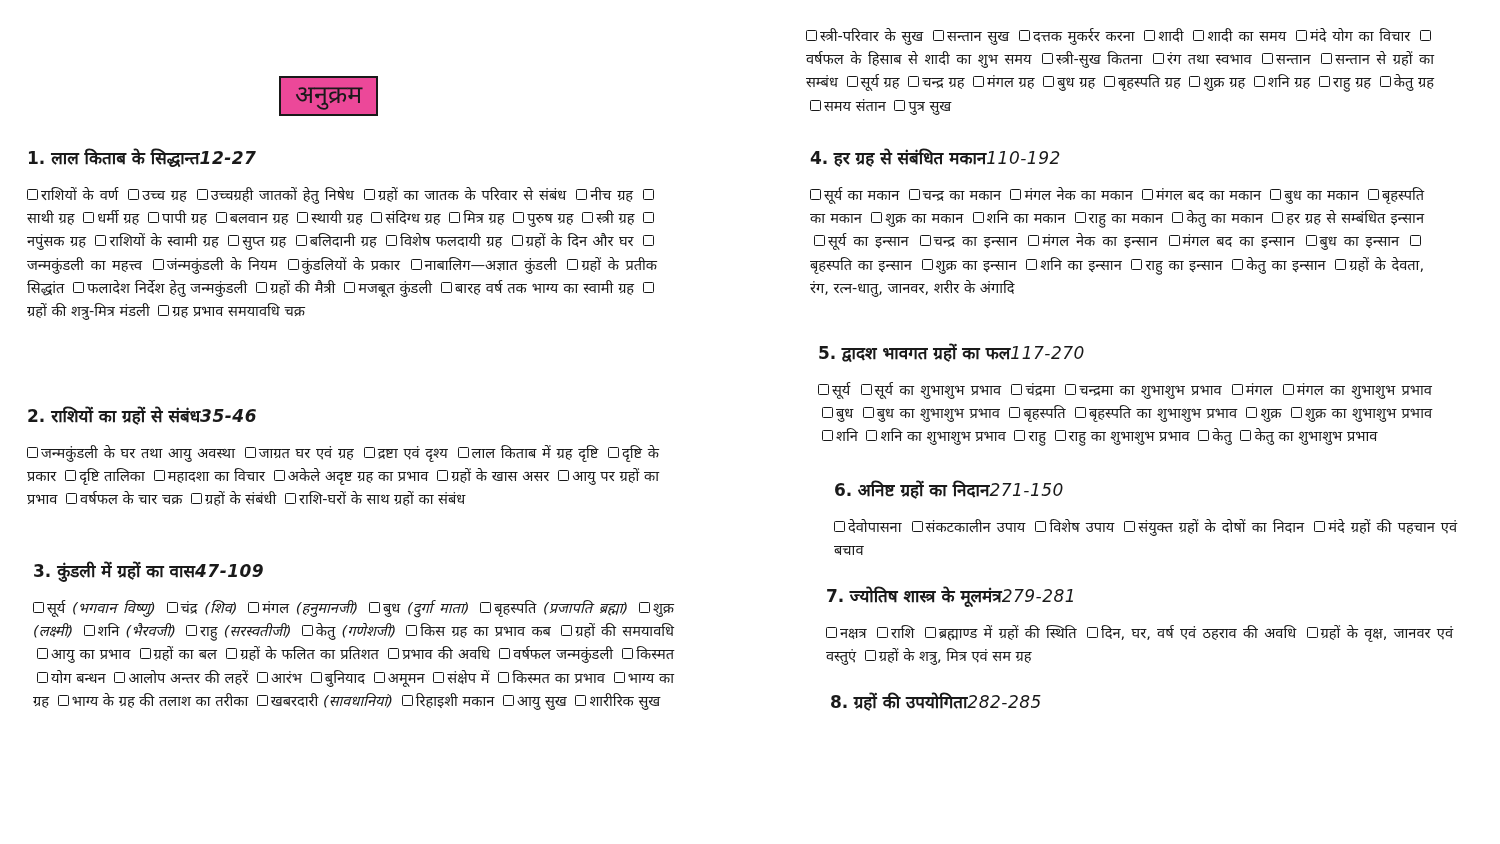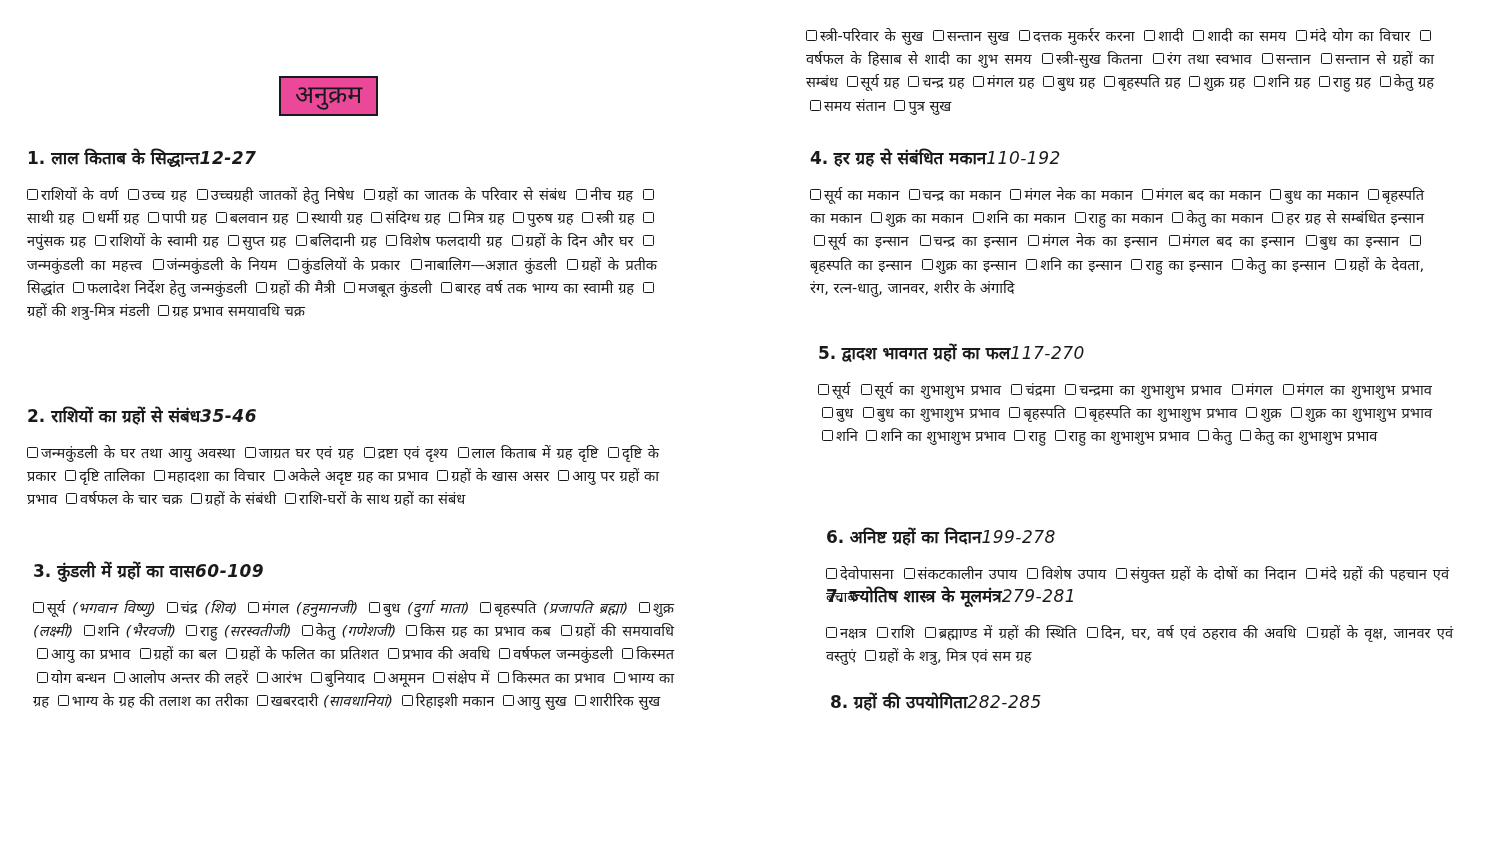--- a/index.html
+++ b/index.html
@@ -60,21 +60,21 @@
   <div class="section" style="left:27px; top:404px; width:632px;">
       <div class="sec-head">
         <span><span class="num">2.</span> <span class="title">राशियों का ग्रहों से संबंध</span></span>
         <span class="pages">35-46</span>
       </div>
       <div class="items"><span class="item"><span class="box"></span><span>जन्मकुंडली के घर तथा आयु अवस्था</span></span> <span class="item"><span class="box"></span><span>जाग्रत घर एवं ग्रह</span></span> <span class="item"><span class="box"></span><span>द्रष्टा एवं दृश्य</span></span> <span class="item"><span class="box"></span><span>लाल किताब में ग्रह दृष्टि</span></span> <span class="item"><span class="box"></span><span>दृष्टि के प्रकार</span></span> <span class="item"><span class="box"></span><span>दृष्टि तालिका</span></span> <span class="item"><span class="box"></span><span>महादशा का विचार</span></span> <span class="item"><span class="box"></span><span>अकेले अदृष्ट ग्रह का प्रभाव</span></span> <span class="item"><span class="box"></span><span>ग्रहों के खास असर</span></span> <span class="item"><span class="box"></span><span>आयु पर ग्रहों का प्रभाव</span></span> <span class="item"><span class="box"></span><span>वर्षफल के चार चक्र</span></span> <span class="item"><span class="box"></span><span>ग्रहों के संबंधी</span></span> <span class="item"><span class="box"></span><span>राशि-घरों के साथ ग्रहों का संबंध</span></span> </div>
     </div>
   <div class="section" style="left:22px; top:559px; width:641px;margin-left:11px;">
       <div class="sec-head">
         <span><span class="num">3.</span> <span class="title">कुंडली में ग्रहों का वास</span></span>
-        <span class="pages">60-109</span>
+        <span class="pages">47-109</span>
       </div>
       <div class="items"><span class="item"><span class="box"></span><span>सूर्य</span> <span class="note">(भगवान विष्णु)</span></span> <span class="item"><span class="box"></span><span>चंद्र</span> <span class="note">(शिव)</span></span> <span class="item"><span class="box"></span><span>मंगल</span> <span class="note">(हनुमानजी)</span></span> <span class="item"><span class="box"></span><span>बुध</span> <span class="note">(दुर्गा माता)</span></span> <span class="item"><span class="box"></span><span>बृहस्पति</span> <span class="note">(प्रजापति ब्रह्मा)</span></span> <span class="item"><span class="box"></span><span>शुक्र</span> <span class="note">(लक्ष्मी)</span></span> <span class="item"><span class="box"></span><span>शनि</span> <span class="note">(भैरवजी)</span></span> <span class="item"><span class="box"></span><span>राहु</span> <span class="note">(सरस्वतीजी)</span></span> <span class="item"><span class="box"></span><span>केतु</span> <span class="note">(गणेशजी)</span></span> <span class="item"><span class="box"></span><span>किस ग्रह का प्रभाव कब</span></span> <span class="item"><span class="box"></span><span>ग्रहों की समयावधि</span></span> <span class="item"><span class="box"></span><span>आयु का प्रभाव</span></span> <span class="item"><span class="box"></span><span>ग्रहों का बल</span></span> <span class="item"><span class="box"></span><span>ग्रहों के फलित का प्रतिशत</span></span> <span class="item"><span class="box"></span><span>प्रभाव की अवधि</span></span> <span class="item"><span class="box"></span><span>वर्षफल जन्मकुंडली</span></span> <span class="item"><span class="box"></span><span>किस्मत</span></span> <span class="item"><span class="box"></span><span>योग बन्धन</span></span> <span class="item"><span class="box"></span><span>आलोप अन्तर की लहरें</span></span> <span class="item"><span class="box"></span><span>आरंभ</span></span> <span class="item"><span class="box"></span><span>बुनियाद</span></span> <span class="item"><span class="box"></span><span>अमूमन</span></span> <span class="item"><span class="box"></span><span>संक्षेप में</span></span> <span class="item"><span class="box"></span><span>किस्मत का प्रभाव</span></span> <span class="item"><span class="box"></span><span>भाग्य का ग्रह</span></span> <span class="item"><span class="box"></span><span>भाग्य के ग्रह की तलाश का तरीका</span></span> <span class="item"><span class="box"></span><span>खबरदारी</span> <span class="note">(सावधानियां)</span></span> <span class="item"><span class="box"></span><span>रिहाइशी मकान</span></span> <span class="item"><span class="box"></span><span>आयु सुख</span></span> <span class="item"><span class="box"></span><span>शारीरिक सुख</span></span> </div>
     </div>
 </div>
 
 <div class="page page-right">
   <div class="section" style="left:16px; top:24px; width:628px;">
       <div class="items"><span class="item"><span class="box"></span><span>स्त्री-परिवार के सुख</span></span> <span class="item"><span class="box"></span><span>सन्तान सुख</span></span> <span class="item"><span class="box"></span><span>दत्तक मुकर्रर करना</span></span> <span class="item"><span class="box"></span><span>शादी</span></span> <span class="item"><span class="box"></span><span>शादी का समय</span></span> <span class="item"><span class="box"></span><span>मंदे योग का विचार</span></span> <span class="item"><span class="box"></span><span>वर्षफल के हिसाब से शादी का शुभ समय</span></span> <span class="item"><span class="box"></span><span>स्त्री-सुख कितना</span></span> <span class="item"><span class="box"></span><span>रंग तथा स्वभाव</span></span> <span class="item"><span class="box"></span><span>सन्तान</span></span> <span class="item"><span class="box"></span><span>सन्तान से ग्रहों का सम्बंध</span></span> <span class="item"><span class="box"></span><span>सूर्य ग्रह</span></span> <span class="item"><span class="box"></span><span>चन्द्र ग्रह</span></span> <span class="item"><span class="box"></span><span>मंगल ग्रह</span></span> <span class="item"><span class="box"></span><span>बुध ग्रह</span></span> <span class="item"><span class="box"></span><span>बृहस्पति ग्रह</span></span> <span class="item"><span class="box"></span><span>शुक्र ग्रह</span></span> <span class="item"><span class="box"></span><span>शनि ग्रह</span></span> <span class="item"><span class="box"></span><span>राहु ग्रह</span></span> <span class="item"><span class="box"></span><span>केतु ग्रह</span></span> <span class="item"><span class="box"></span><span>समय संतान</span></span> <span class="item"><span class="box"></span><span>पुत्र सुख</span></span> </div>
     </div>
   <div class="section" style="left:20px; top:146px; width:614px;">
@@ -84,24 +84,24 @@
       </div>
       <div class="items"><span class="item"><span class="box"></span><span>सूर्य का मकान</span></span> <span class="item"><span class="box"></span><span>चन्द्र का मकान</span></span> <span class="item"><span class="box"></span><span>मंगल नेक का मकान</span></span> <span class="item"><span class="box"></span><span>मंगल बद का मकान</span></span> <span class="item"><span class="box"></span><span>बुध का मकान</span></span> <span class="item"><span class="box"></span><span>बृहस्पति का मकान</span></span> <span class="item"><span class="box"></span><span>शुक्र का मकान</span></span> <span class="item"><span class="box"></span><span>शनि का मकान</span></span> <span class="item"><span class="box"></span><span>राहु का मकान</span></span> <span class="item"><span class="box"></span><span>केतु का मकान</span></span> <span class="item"><span class="box"></span><span>हर ग्रह से सम्बंधित इन्सान</span></span> <span class="item"><span class="box"></span><span>सूर्य का इन्सान</span></span> <span class="item"><span class="box"></span><span>चन्द्र का इन्सान</span></span> <span class="item"><span class="box"></span><span>मंगल नेक का इन्सान</span></span> <span class="item"><span class="box"></span><span>मंगल बद का इन्सान</span></span> <span class="item"><span class="box"></span><span>बुध का इन्सान</span></span> <span class="item"><span class="box"></span><span>बृहस्पति का इन्सान</span></span> <span class="item"><span class="box"></span><span>शुक्र का इन्सान</span></span> <span class="item"><span class="box"></span><span>शनि का इन्सान</span></span> <span class="item"><span class="box"></span><span>राहु का इन्सान</span></span> <span class="item"><span class="box"></span><span>केतु का इन्सान</span></span> <span class="item"><span class="box"></span><span>ग्रहों के देवता, रंग, रत्न-धातु, जानवर, शरीर के अंगादि</span></span> </div>
     </div>
   <div class="section" style="left:28px; top:333px; width:614px;margin-top:8px;">
       <div class="sec-head">
         <span><span class="num">5.</span> <span class="title">द्वादश भावगत ग्रहों का फल</span></span>
         <span class="pages">117-270</span>
       </div>
       <div class="items"><span class="item"><span class="box"></span><span>सूर्य</span></span> <span class="item"><span class="box"></span><span>सूर्य का शुभाशुभ प्रभाव</span></span> <span class="item"><span class="box"></span><span>चंद्रमा</span></span> <span class="item"><span class="box"></span><span>चन्द्रमा का शुभाशुभ प्रभाव</span></span> <span class="item"><span class="box"></span><span>मंगल</span></span> <span class="item"><span class="box"></span><span>मंगल का शुभाशुभ प्रभाव</span></span> <span class="item"><span class="box"></span><span>बुध</span></span> <span class="item"><span class="box"></span><span>बुध का शुभाशुभ प्रभाव</span></span> <span class="item"><span class="box"></span><span>बृहस्पति</span></span> <span class="item"><span class="box"></span><span>बृहस्पति का शुभाशुभ प्रभाव</span></span> <span class="item"><span class="box"></span><span>शुक्र</span></span> <span class="item"><span class="box"></span><span>शुक्र का शुभाशुभ प्रभाव</span></span> <span class="item"><span class="box"></span><span>शनि</span></span> <span class="item"><span class="box"></span><span>शनि का शुभाशुभ प्रभाव</span></span> <span class="item"><span class="box"></span><span>राहु</span></span> <span class="item"><span class="box"></span><span>राहु का शुभाशुभ प्रभाव</span></span> <span class="item"><span class="box"></span><span>केतु</span></span> <span class="item"><span class="box"></span><span>केतु का शुभाशुभ प्रभाव</span></span> </div>
     </div>
-  <div class="section" style="left:36px; top:478px; width:623px;margin-top:47px;">
+  <div class="section" style="left:44px; top:478px; width:623px;">
       <div class="sec-head">
         <span><span class="num">6.</span> <span class="title">अनिष्ट ग्रहों का निदान</span></span>
-        <span class="pages">199-278</span>
+        <span class="pages">271-150</span>
       </div>
       <div class="items"><span class="item"><span class="box"></span><span>देवोपासना</span></span> <span class="item"><span class="box"></span><span>संकटकालीन उपाय</span></span> <span class="item"><span class="box"></span><span>विशेष उपाय</span></span> <span class="item"><span class="box"></span><span>संयुक्त ग्रहों के दोषों का निदान</span></span> <span class="item"><span class="box"></span><span>मंदे ग्रहों की पहचान एवं बचाव</span></span> </div>
     </div>
   <div class="section" style="left:36px; top:584px; width:627px;">
       <div class="sec-head">
         <span><span class="num">7.</span> <span class="title">ज्योतिष शास्त्र के मूलमंत्र</span></span>
         <span class="pages">279-281</span>
       </div>
       <div class="items"><span class="item"><span class="box"></span><span>नक्षत्र</span></span> <span class="item"><span class="box"></span><span>राशि</span></span> <span class="item"><span class="box"></span><span>ब्रह्माण्ड में ग्रहों की स्थिति</span></span> <span class="item"><span class="box"></span><span>दिन, घर, वर्ष एवं ठहराव की अवधि</span></span> <span class="item"><span class="box"></span><span>ग्रहों के वृक्ष, जानवर एवं वस्तुएं</span></span> <span class="item"><span class="box"></span><span>ग्रहों के शत्रु, मित्र एवं सम ग्रह</span></span> </div>
     </div>

